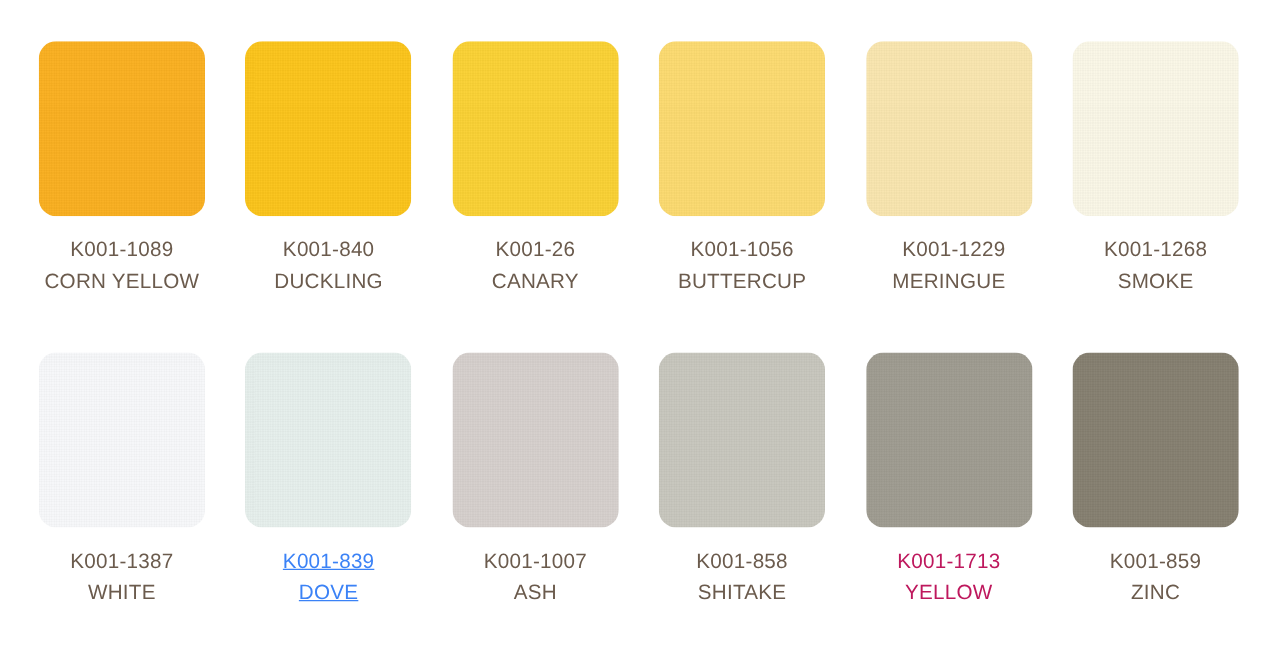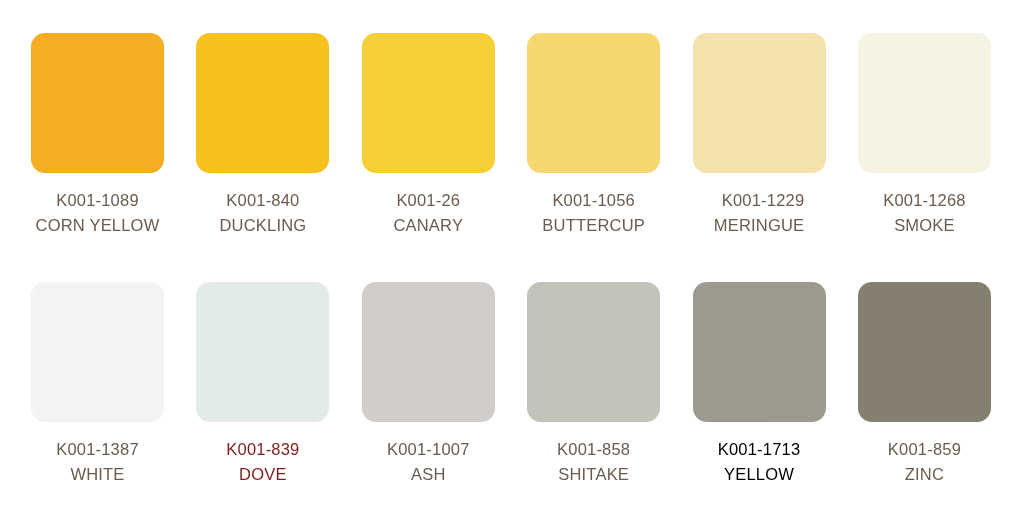--- a/index.html
+++ b/index.html
@@ -125,42 +125,42 @@
     <div class="swatch-row">
       <div class="swatch-cell">
         <div class="swatch-chip" style="background-color: rgb(246, 247, 249);"></div>
         <div class="swatch-caption" style="color: rgb(107, 91, 77);">
           <span class="swatch-code">K001-1387</span>
           <span class="swatch-name">WHITE</span>
         </div>
       </div>
       <div class="swatch-cell">
         <div class="swatch-chip" style="background-color: rgb(230, 239, 236);"></div>
-        <div class="swatch-caption" style="color: #7f1d1d;">
+        <div class="swatch-caption" style="color: #3b82f6; text-decoration: underline;">
           <span class="swatch-code">K001-839</span>
           <span class="swatch-name">DOVE</span>
         </div>
       </div>
       <div class="swatch-cell">
         <div class="swatch-chip" style="background-color: rgb(213, 207, 204);"></div>
         <div class="swatch-caption" style="color: rgb(107, 91, 77);">
           <span class="swatch-code">K001-1007</span>
           <span class="swatch-name">ASH</span>
         </div>
       </div>
       <div class="swatch-cell">
         <div class="swatch-chip" style="background-color: rgb(198, 197, 188);"></div>
         <div class="swatch-caption" style="color: rgb(107, 91, 77);">
           <span class="swatch-code">K001-858</span>
           <span class="swatch-name">SHITAKE</span>
         </div>
       </div>
       <div class="swatch-cell">
         <div class="swatch-chip" style="background-color: rgb(157, 154, 143);"></div>
-        <div class="swatch-caption" style="color: #000000;">
+        <div class="swatch-caption" style="color: #be185d;">
           <span class="swatch-code">K001-1713</span>
           <span class="swatch-name">YELLOW</span>
         </div>
       </div>
       <div class="swatch-cell">
         <div class="swatch-chip" style="background-color: rgb(133, 127, 112);"></div>
         <div class="swatch-caption" style="color: rgb(107, 91, 77);">
           <span class="swatch-code">K001-859</span>
           <span class="swatch-name">ZINC</span>
         </div>

